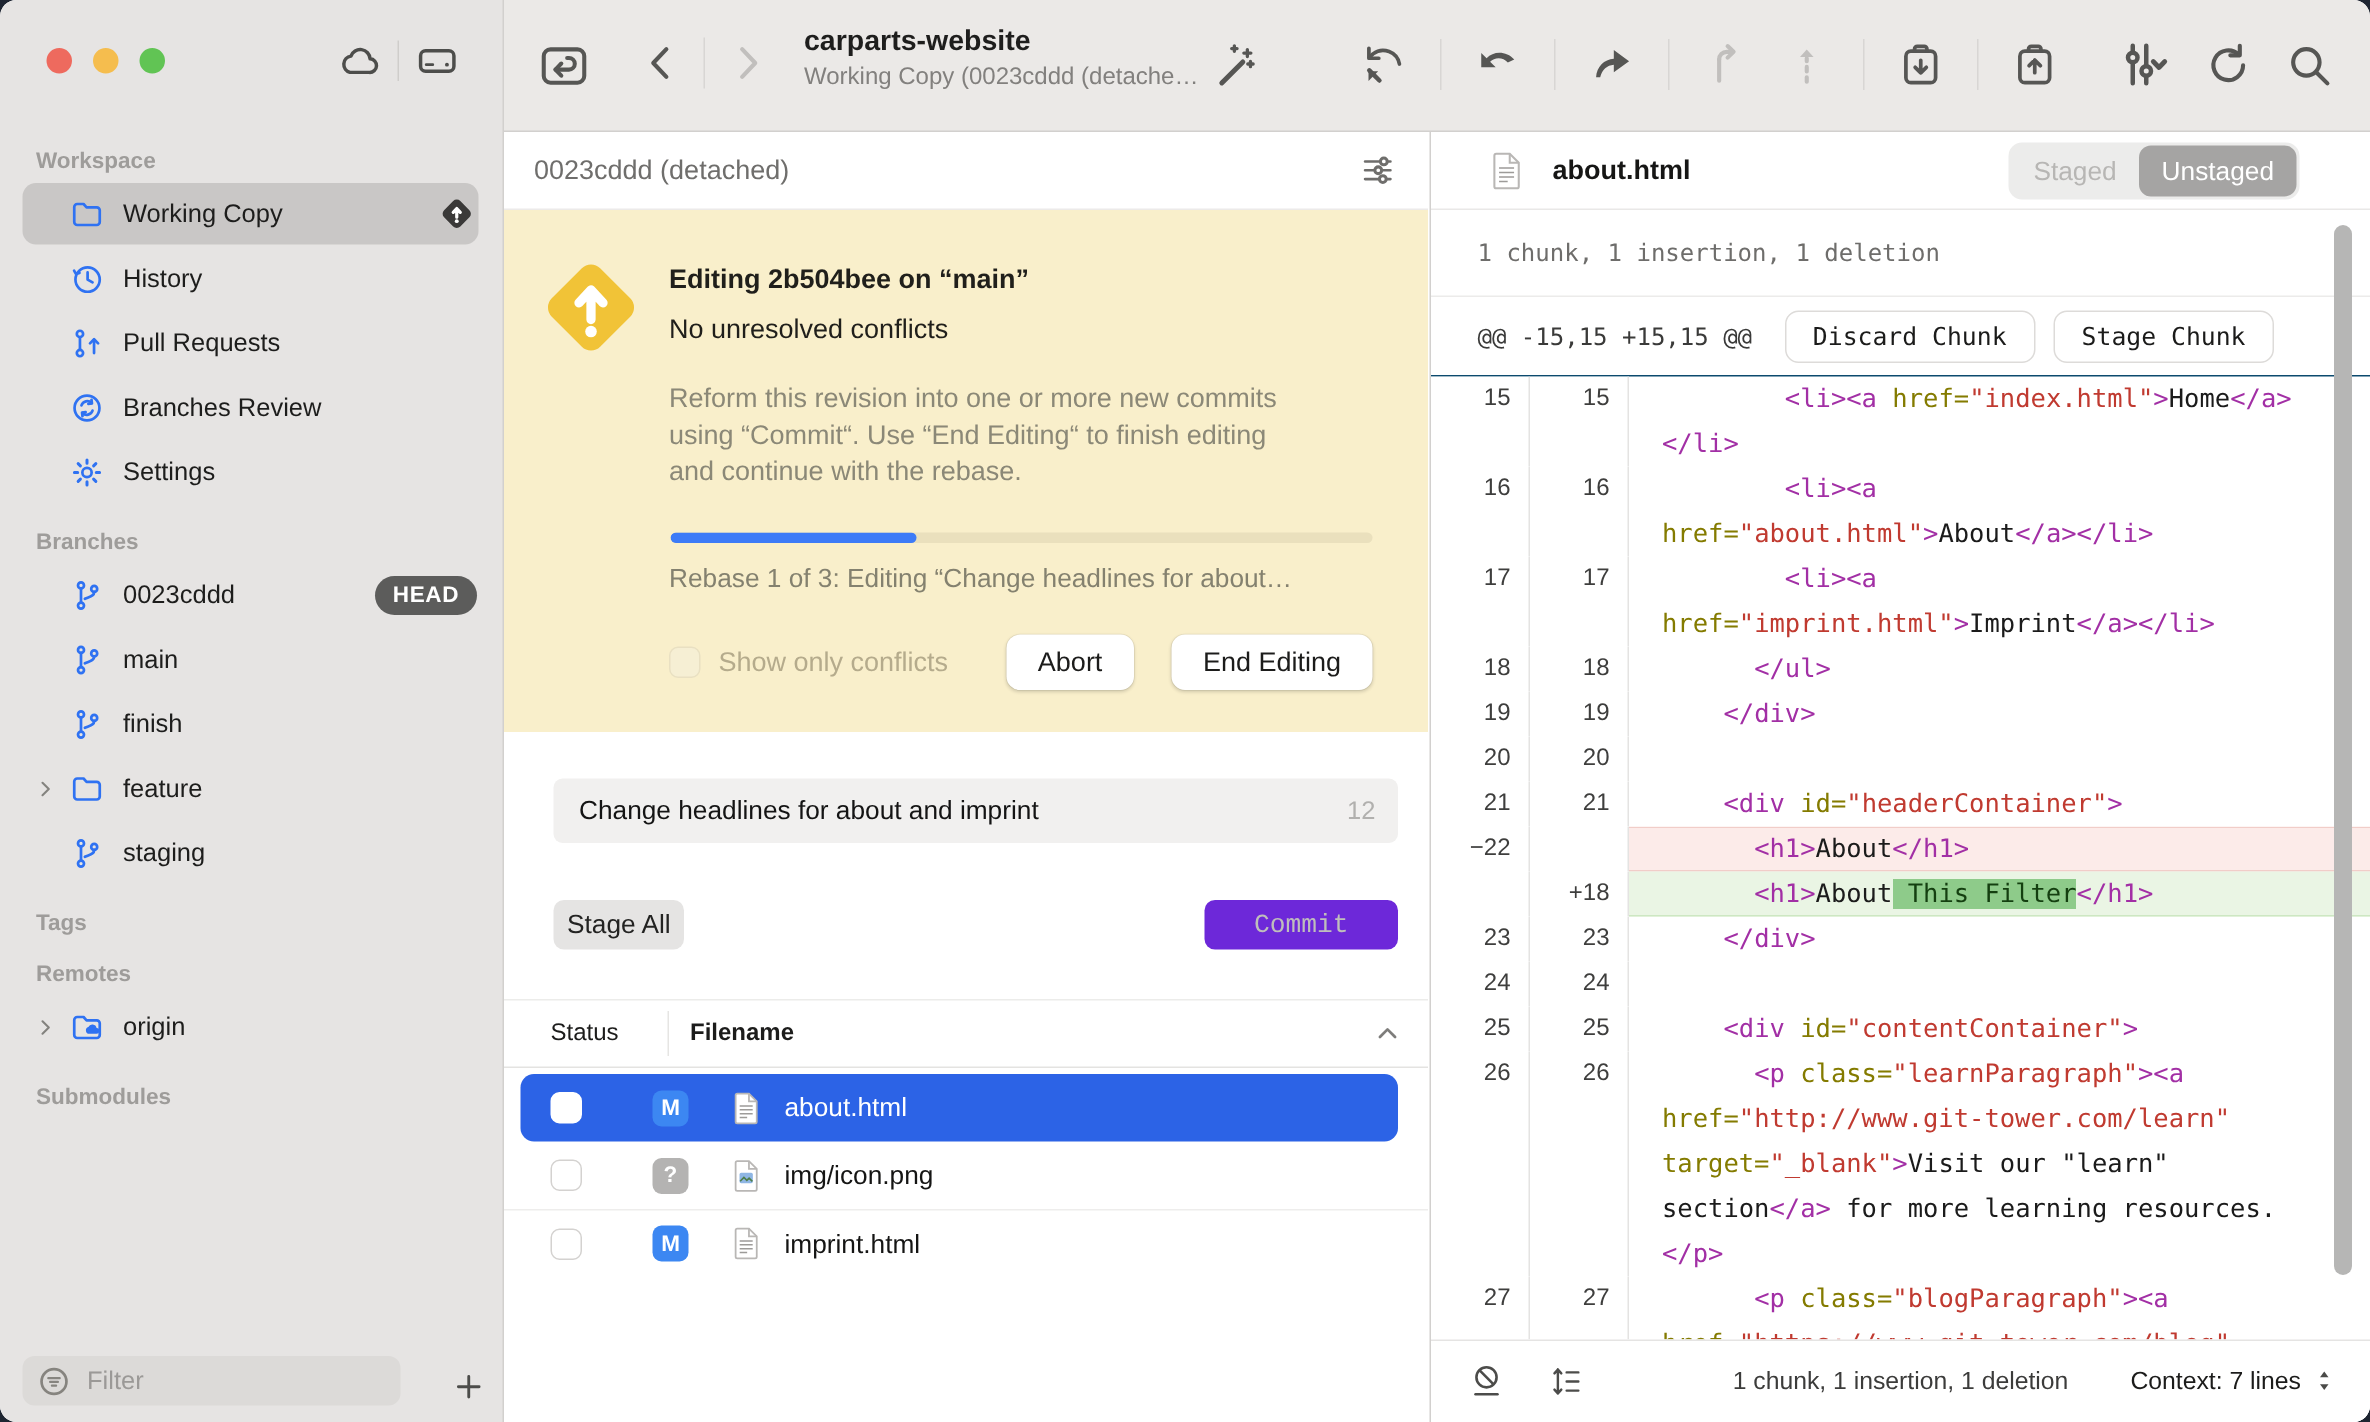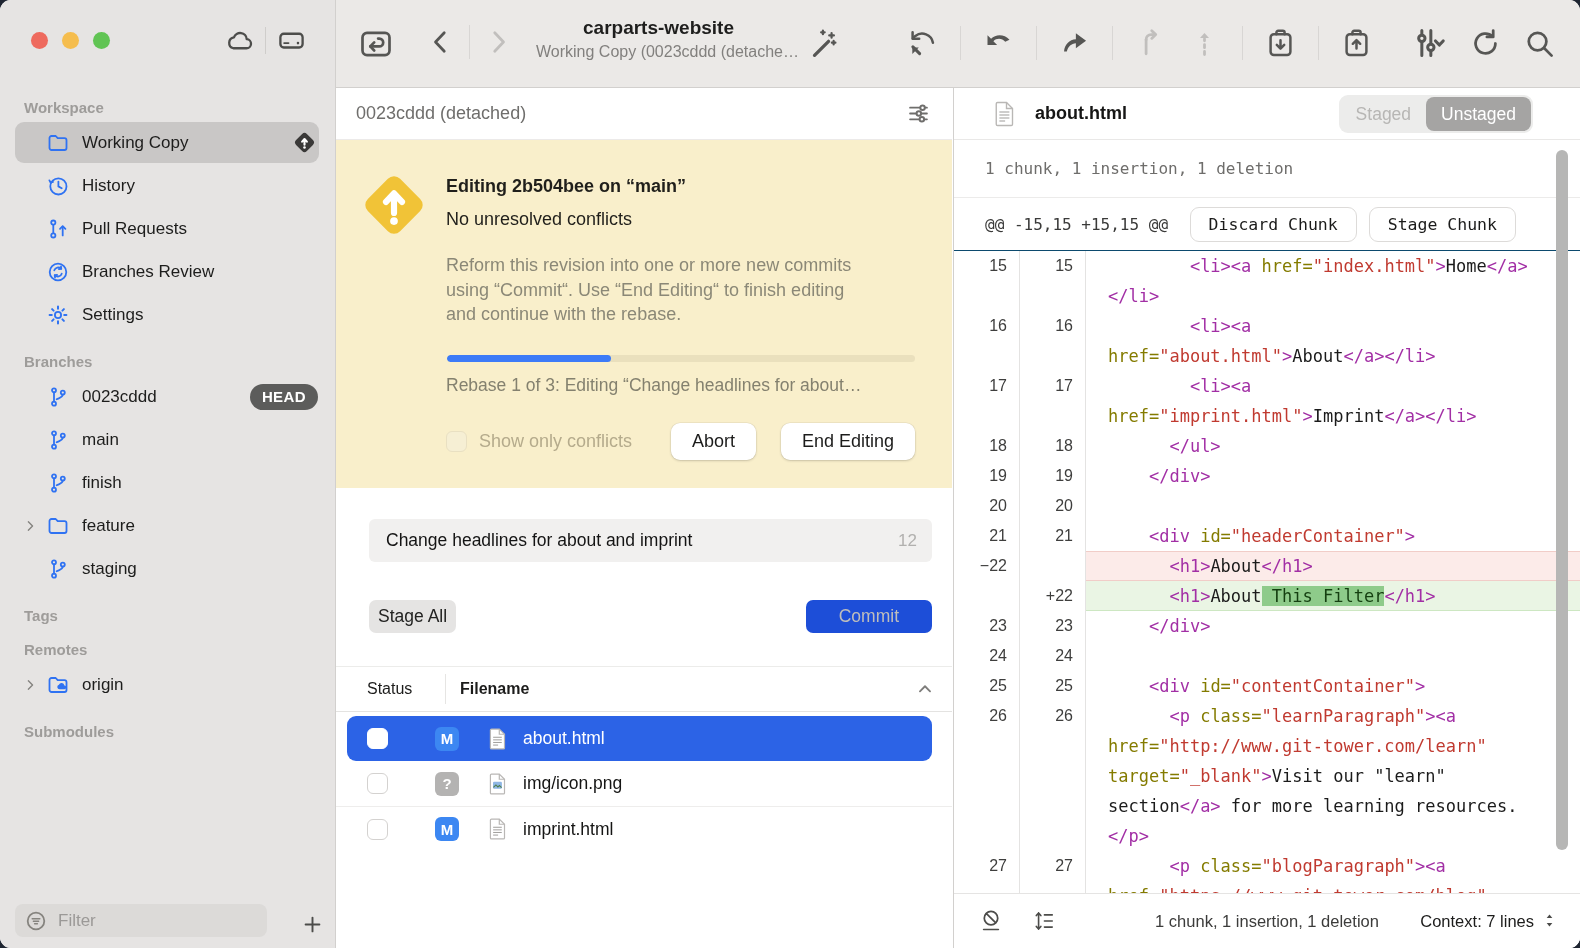--- a/index.html
+++ b/index.html
@@ -30,21 +30,21 @@
   .filterbar input::placeholder{color:#9b9997;}
   .add-btn{position:absolute;right:11px;bottom:12px;color:#4c4c4a;background:none;border:none;padding:0;cursor:default;}
 
   
   .toolbar{position:absolute;left:336px;right:0;top:0;height:88px;background:#ebe9e7;border-bottom:1px solid #d2d0ce;color:#565654;}
   .tb-open{position:absolute;left:22px;top:26px;color:#565654;}
   .tb-nav{position:absolute;left:90px;top:25px;display:flex;align-items:center;gap:13px;}
   .tb-sep{width:1px;height:34px;background:#d8d6d4;}
   .tb-dis{color:#c1bfbd;}
   .tb-title{position:absolute;left:200px;top:17px;}
-  .tb-title .t1{font-size:19px;font-weight:700;color:#1e1e1d;margin-left:47px;}
+  .tb-title .t1{font-size:19px;font-weight:700;color:#1e1e1d;}
   .tb-title .t2{font-size:16px;color:#82807e;margin-top:4px;}
   .tb-actions{position:absolute;right:24px;top:23px;display:flex;align-items:center;gap:21px;}
   .tb-btn{display:flex;align-items:center;}
   .tb-btn.disabled{color:#c1bfbd;}
 
   
   .middle{position:absolute;left:336px;top:88px;width:618px;bottom:0;background:#fff;border-right:1px solid #d2d0ce;}
   .m-header{position:absolute;left:0;right:1px;top:0;height:52px;border-bottom:1px solid #eceae9;
     display:flex;align-items:center;padding:0 20px;}
   .m-header .mtitle{font-size:18px;color:#6f6e6c;}
@@ -63,21 +63,21 @@
   .b-btn{height:37px;padding:0 21px;background:#fff;border:none;border-radius:9px;font-size:18px;color:#1c1c1b;
     font-family:inherit;box-shadow:0 0 0 .5px rgba(0,0,0,.07),0 1px 2.5px rgba(0,0,0,.16);}
   .b-abort{margin-left:auto;}
   .b-end{margin-left:25px;}
   .commit-field{position:absolute;left:33px;right:21px;top:431px;height:43px;background:#f1f0ef;border-radius:6px;
     display:flex;align-items:center;padding:0 15px;}
   .commit-field input{flex:1;border:none;background:transparent;outline:none;font:17.5px "Liberation Sans",sans-serif;color:#141414;}
   .commit-count{color:#b1b0ae;font-size:17px;}
   .action-row{position:absolute;left:33px;right:21px;top:512px;height:33px;display:flex;align-items:stretch;}
   .stage-all{padding:0 9px;background:#e5e4e3;border:none;border-radius:7px;font-size:17.5px;color:#232322;font-family:inherit;}
-  .commit-btn{margin-left:auto;padding:0 33px;background:#1d4ed8;border:none;border-radius:7px;font-size:17.5px;color:#bfbebc;font-family:Liberation Sans, sans-serif;}
+  .commit-btn{margin-left:auto;padding:0 33px;background:#6d28d9;border:none;border-radius:7px;font-size:17.5px;color:#bfbebc;font-family:Liberation Mono, monospace;}
   .ftable-head{position:absolute;left:0;right:1px;top:578px;height:46px;border-top:1px solid #ececea;border-bottom:1px solid #e4e3e1;
     display:flex;align-items:center;font-size:16px;color:#1c1c1b;}
   .fh-status{margin-left:31px;width:78px;}
   .fh-sep{width:1px;height:30px;background:#e6e5e3;margin-right:14px;}
   .fh-name{font-weight:700;}
   .fh-chev{margin-left:auto;margin-right:16px;color:#7e7d7b;display:flex;}
   .frows{position:absolute;left:0;right:1px;top:628px;}
   .frow{position:relative;height:45px;display:flex;align-items:center;font-size:17.5px;color:#151514;}
   .frow.divided{border-top:1px solid #eeedec;}
   .frow.selected{color:#fff;}
@@ -566,21 +566,21 @@
           <div class="ln">21</div>
           <div class="dcode"><span class="sg-t">    </span><span class="sg-g">&lt;div </span><span class="sg-a">id=</span><span class="sg-s">"headerContainer"</span><span class="sg-g">&gt;</span></div>
         </div>
         <div class="dline del">
           <div class="ln">−22</div>
           <div class="ln"></div>
           <div class="dcode"><span class="sg-t">      </span><span class="sg-g">&lt;h1&gt;</span><span class="sg-t">About</span><span class="sg-g">&lt;/h1&gt;</span></div>
         </div>
         <div class="dline add">
           <div class="ln"></div>
-          <div class="ln">+22</div>
+          <div class="ln">+18</div>
           <div class="dcode"><span class="sg-t">      </span><span class="sg-g">&lt;h1&gt;</span><span class="sg-t">About</span><span class="sg-h"> This Filter</span><span class="sg-g">&lt;/h1&gt;</span></div>
         </div>
         <div class="dline ctx">
           <div class="ln">23</div>
           <div class="ln">23</div>
           <div class="dcode"><span class="sg-t">    </span><span class="sg-g">&lt;/div&gt;</span></div>
         </div>
         <div class="dline ctx">
           <div class="ln">24</div>
           <div class="ln">24</div>

